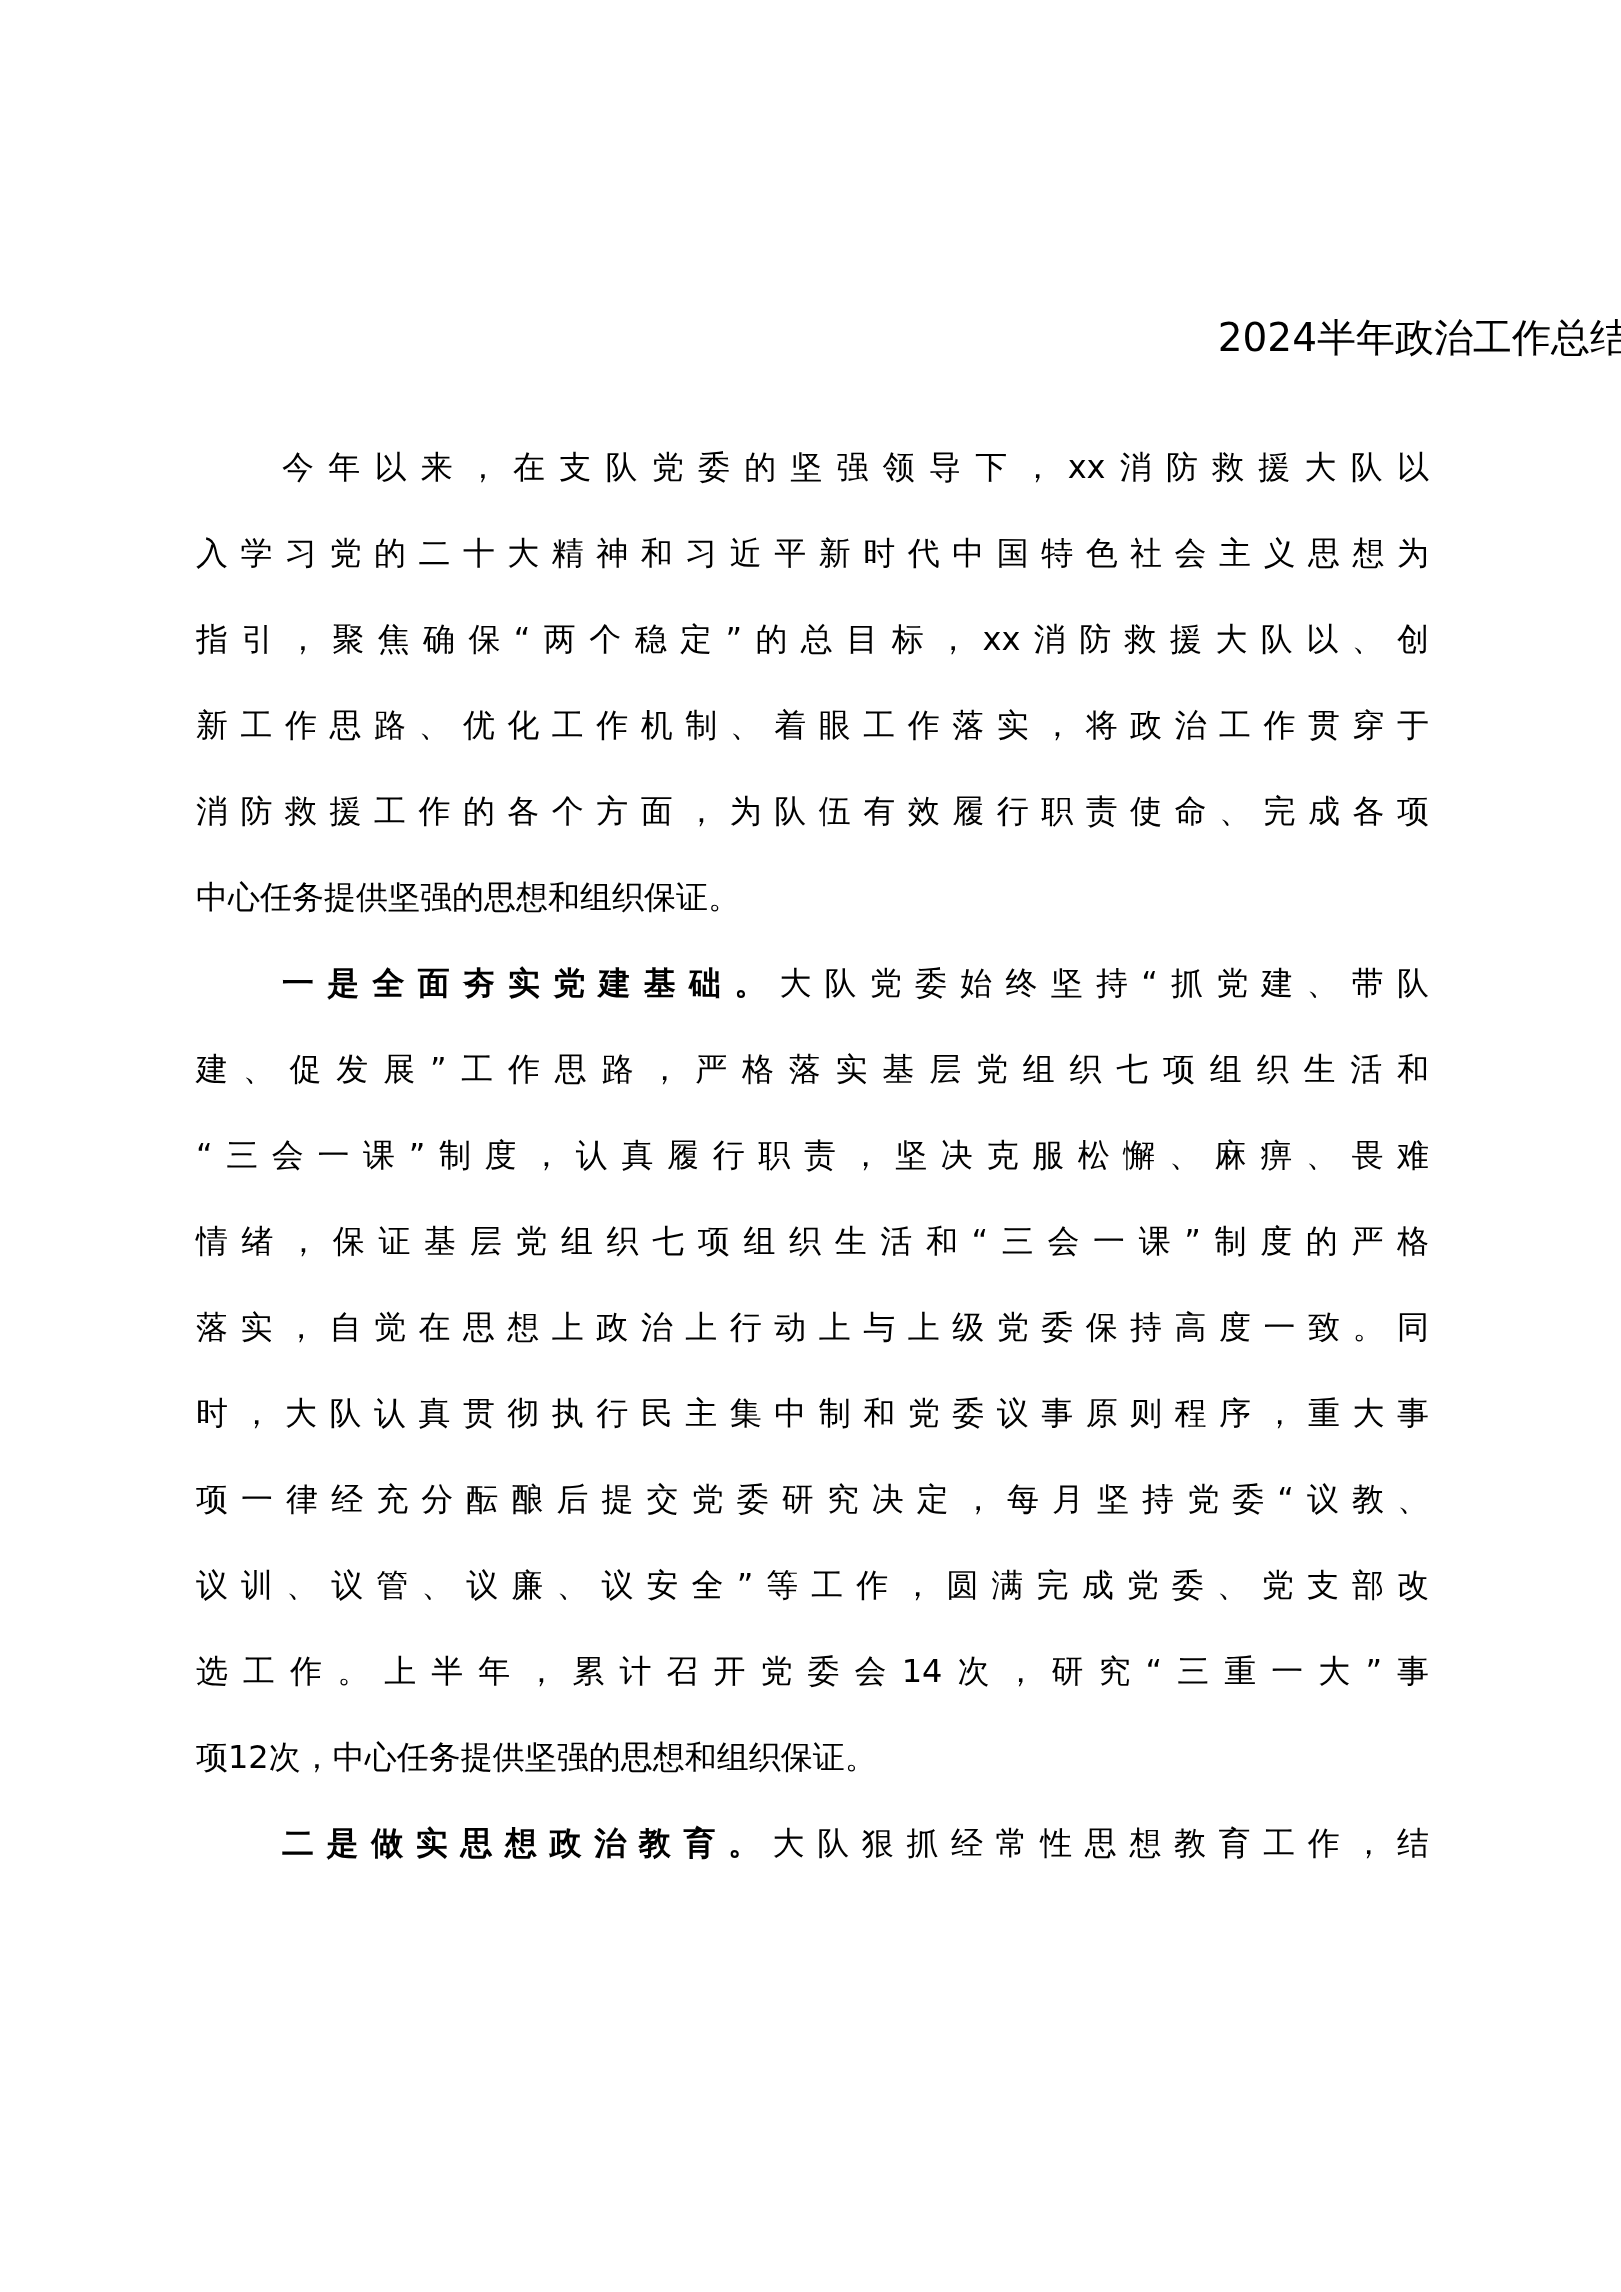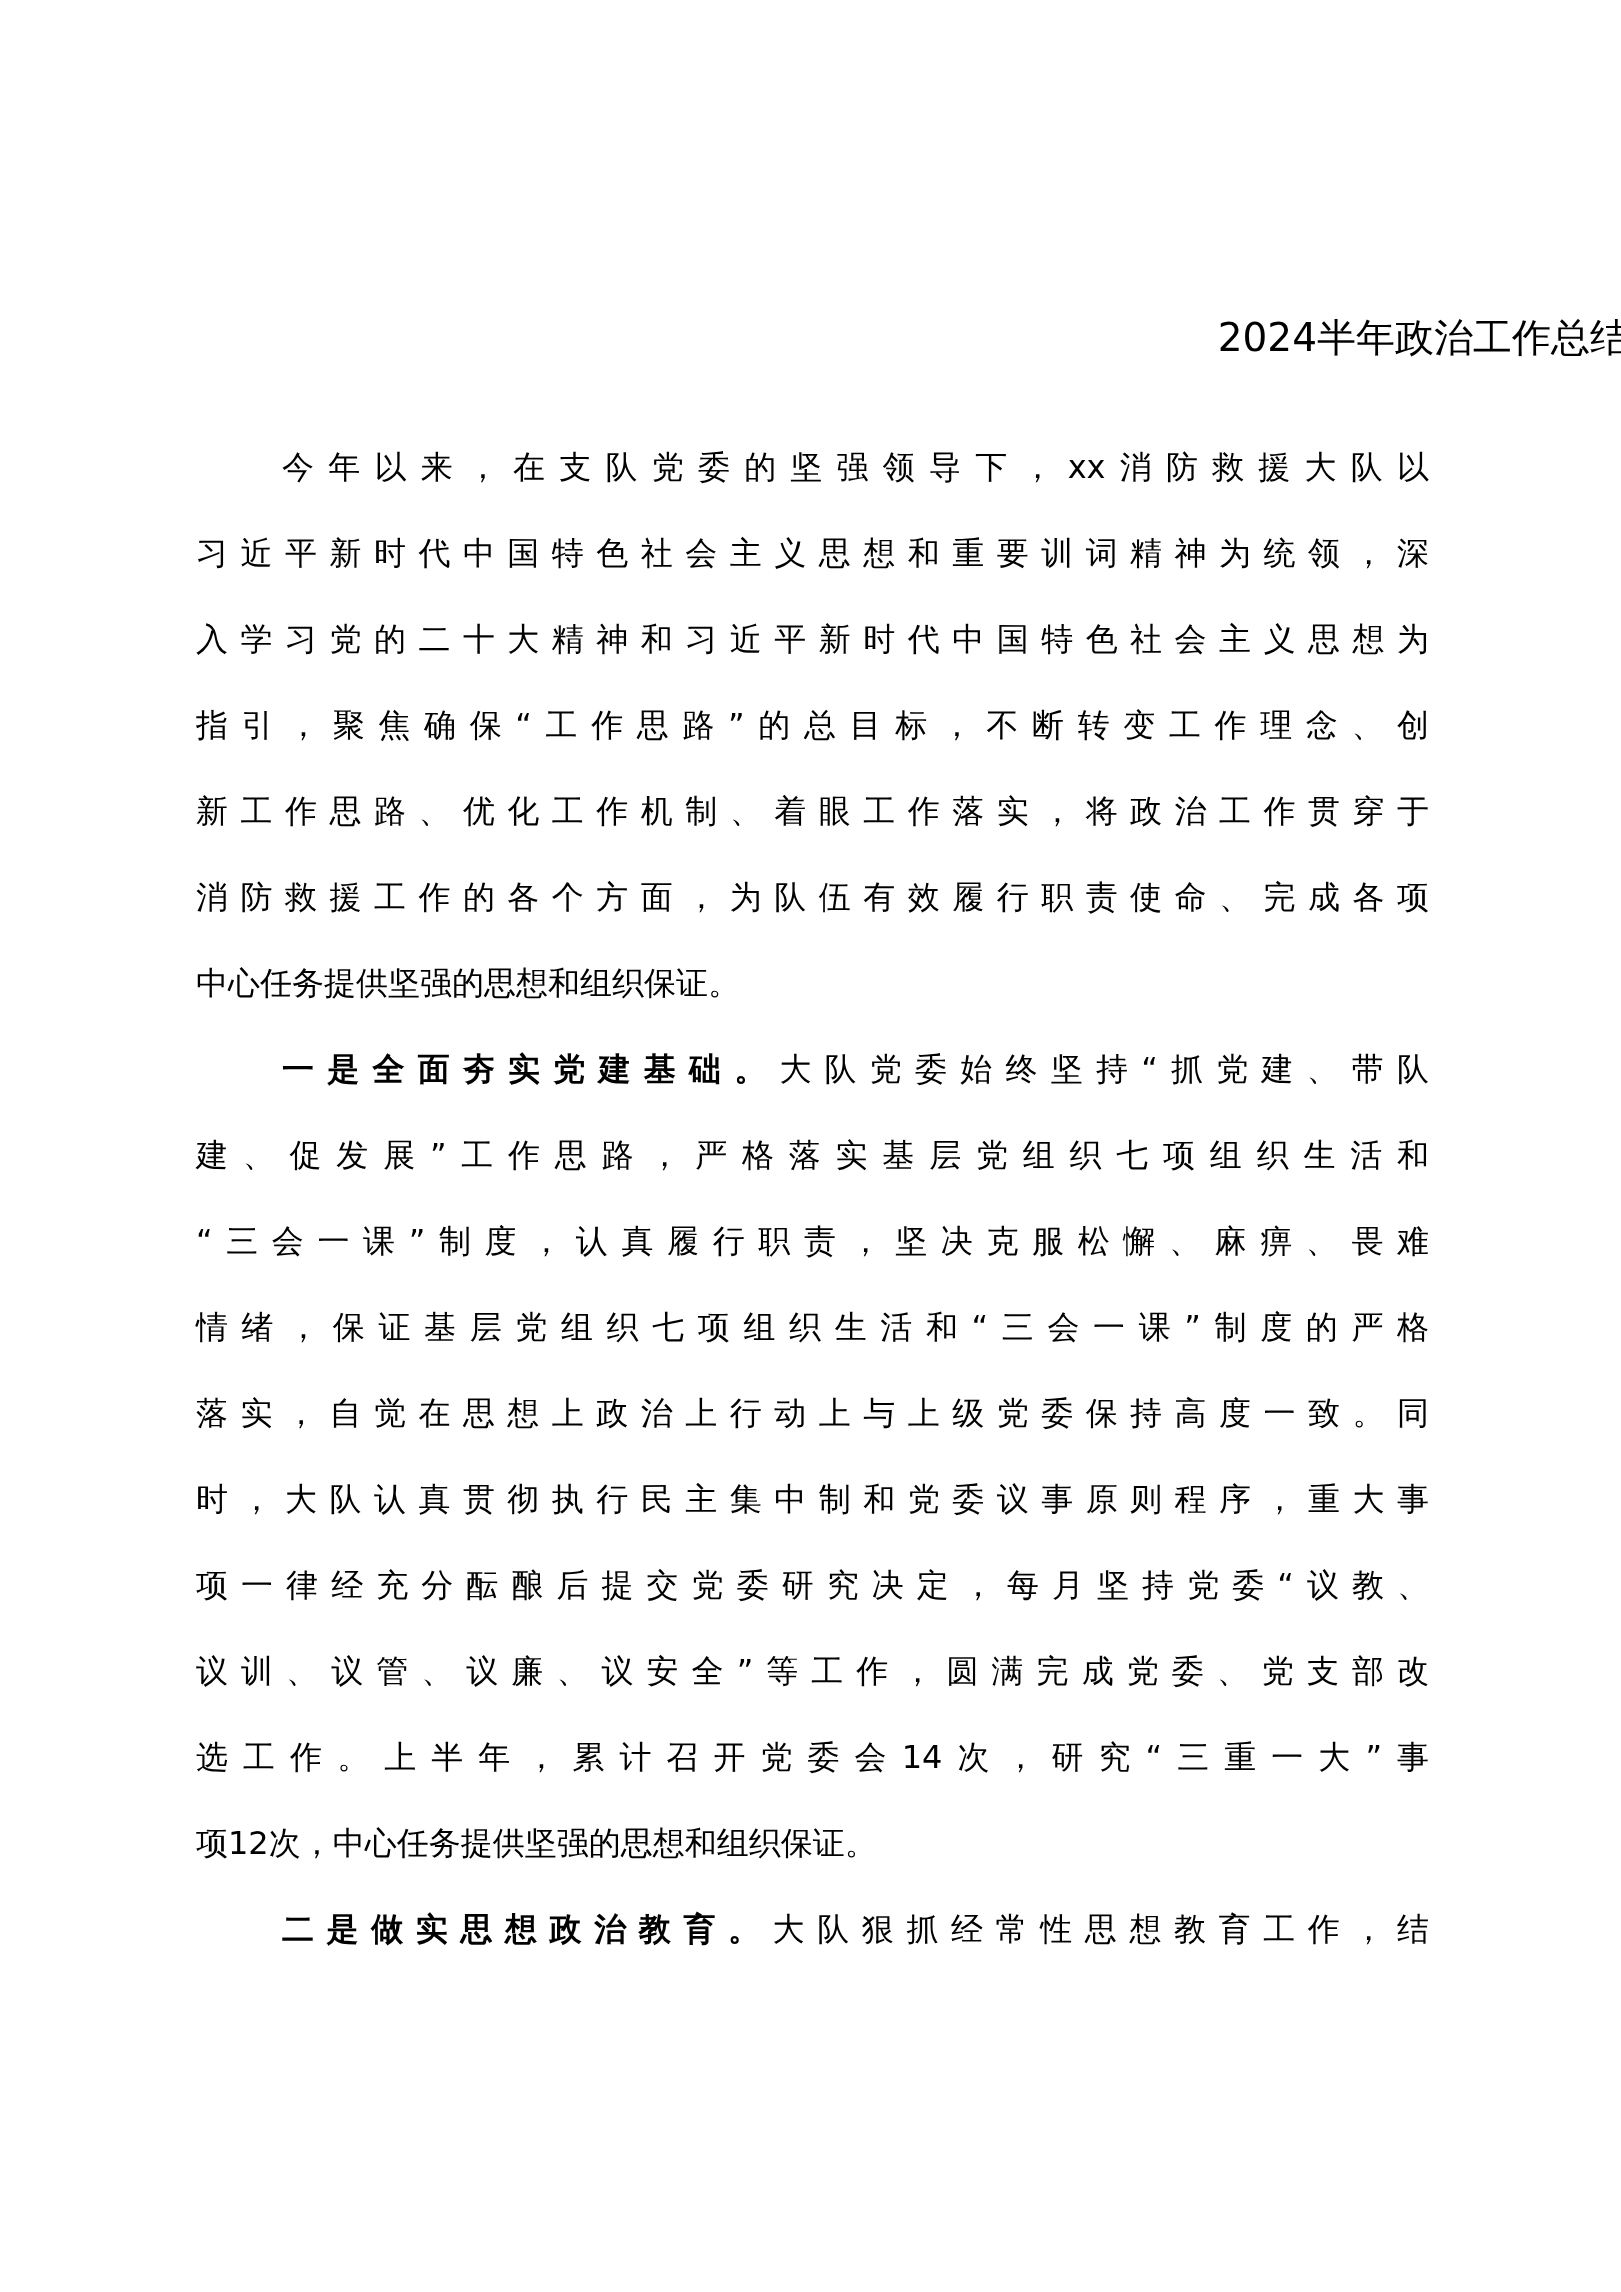--- a/index.html
+++ b/index.html
@@ -69,23 +69,22 @@
 <body>
 
 <div class="page">
 
   <div class="title">2024半年政治工作总结</div>
 
   <div class="body">
 
     <div>
       <span class="line indent">今年以来，在支队党委的坚强领导下，xx消防救援大队以</span>
-      <span class="line">习近平新时代中国特色社会主义思想和重要训词精神为统领，深</span>
       <span class="line">入学习党的二十大精神和习近平新时代中国特色社会主义思想为</span>
-      <span class="line">指引，聚焦确保“工作思路”的总目标，不断转变工作理念、创</span>
+      <span class="line">指引，聚焦确保“两个稳定”的总目标，xx消防救援大队以、创</span>
       <span class="line">新工作思路、优化工作机制、着眼工作落实，将政治工作贯穿于</span>
       <span class="line">消防救援工作的各个方面，为队伍有效履行职责使命、完成各项</span>
       <span class="line last">中心任务提供坚强的思想和组织保证。</span>
     </div>
 
 
     <div>
       <div class="line indent"><span class="bold">一是全面夯实党建基础。</span><span>大队党委始终坚持“抓党建、带队</span></div>
       <span class="line">建、促发展”工作思路，严格落实基层党组织七项组织生活和</span>
       <span class="line">“三会一课”制度，认真履行职责，坚决克服松懈、麻痹、畏难</span>

